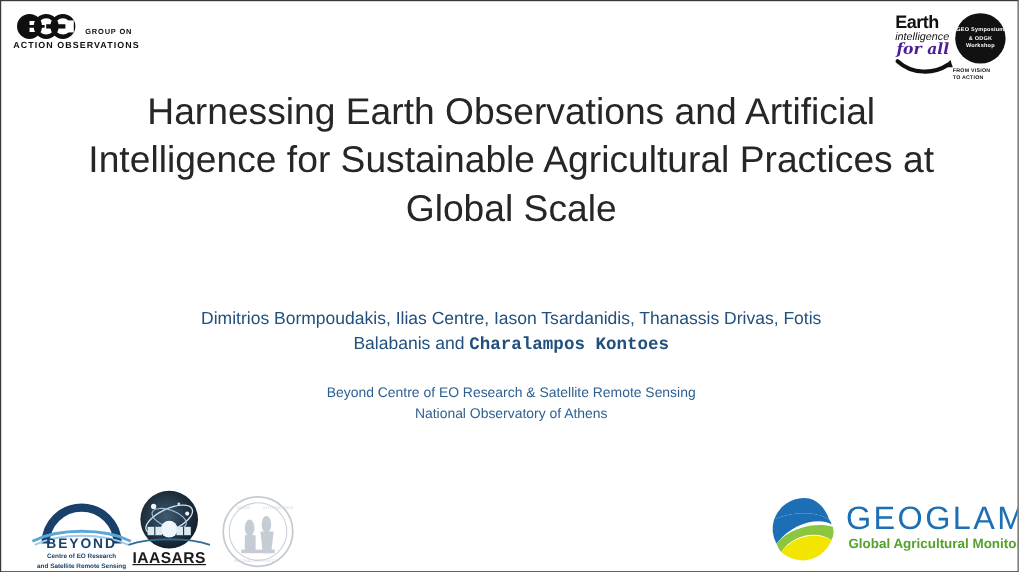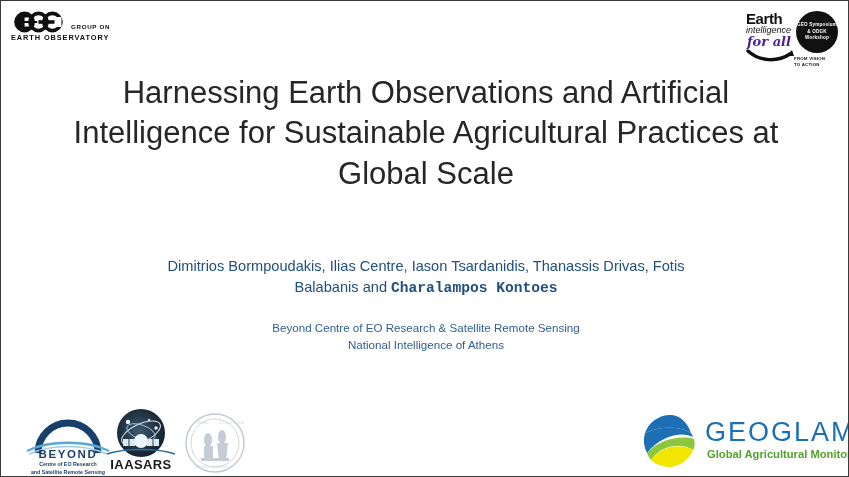--- a/index.html
+++ b/index.html
@@ -220,20 +220,21 @@
     position: absolute;
     left: 0;
     top: 50px;
     width: 72px;
     text-align: center;
     font-size: 13px;
     font-weight: bold;
     letter-spacing: 0.4px;
     color: #1a1a1a;
     line-height: 1;
+    text-decoration: underline;
   }
 
   
   #noa-seal {
     position: absolute;
     left: 182px;
     top: 411px;
     width: 64px;
     height: 62px;
   }
@@ -283,21 +284,21 @@
     <svg class="geo-mark" viewBox="0 0 58 22">
       <path d="M13.5 2.2 a8.8 8.8 0 1 0 0 17.6 a8.8 8.8 0 0 0 8.3 -6.0 l-8.0 0 l0 -3.6 l12.2 0 a12.4 12.4 0 0 1 -12.5 13.0" fill="none"></path>
       <path d="M22.2 6.4 a8.8 8.8 0 1 0 0 9.2 l-8.6 0 l0 -3.5 l12.6 0 l0 -2.2 l-12.6 0 l0 -3.5 z" fill="#0f0f0f"></path>
       <circle cx="13.6" cy="11" r="8.6" fill="none" stroke="#0f0f0f" stroke-width="3.6"></circle>
       <circle cx="27.5" cy="11" r="8.6" fill="none" stroke="#0f0f0f" stroke-width="3.6"></circle>
       <circle cx="41.4" cy="11" r="8.6" fill="none" stroke="#0f0f0f" stroke-width="3.6"></circle>
       <rect x="27.5" y="9.2" width="16" height="3.6" fill="#0f0f0f"></rect>
       <rect x="44.5" y="6.0" width="6" height="10" fill="#ffffff"></rect>
     </svg>
     <div class="geo-words">GROUP ON</div>
-    <div class="geo-words2">EARTH OBSERVATORY</div>
+    <div class="geo-words2">ACTION OBSERVATIONS</div>
   </div>
 
   <div id="eifa-logo">
     <div class="eifa-earth">Earth</div>
     <div class="eifa-intel">intelligence</div>
     <div class="eifa-forall">for all</div>
     <svg class="eifa-arrow" viewBox="0 0 50 14">
       <path d="M2 3 C14 14, 32 14, 44 6" stroke="#111111" stroke-width="3.4" fill="none" stroke-linecap="round"></path>
       <path d="M46 2 L48 8 L40 8 Z" fill="#111111"></path>
     </svg>
@@ -314,21 +315,21 @@
     <div>Global Scale</div>
   </div>
 
   <div id="authors">
     <div>Dimitrios Bormpoudakis, Ilias Centre, Iason Tsardanidis, Thanassis Drivas, Fotis</div>
     <div><span>Balabanis and </span><span class="bold">Charalampos Kontoes</span></div>
   </div>
 
   <div id="affiliation">
     <div>Beyond Centre of EO Research &amp; Satellite Remote Sensing</div>
-    <div>National Intelligence of Athens</div>
+    <div>National Observatory of Athens</div>
   </div>
 
   <div id="beyond-logo">
     <svg width="86" height="44" viewBox="0 0 86 44">
       <path d="M13 42 A30 30 0 0 1 73 42" fill="none" stroke="#18406b" stroke-width="7"></path>
       <path d="M2 40 C24 29, 62 29, 84 40" fill="none" stroke="#5aa7d8" stroke-width="2.4"></path>
       <path d="M4 43 C26 33, 60 33, 82 43" fill="none" stroke="#9ecce9" stroke-width="1.6"></path>
     </svg>
     <div class="by-name">BEYOND</div>
     <div class="by-sub">

